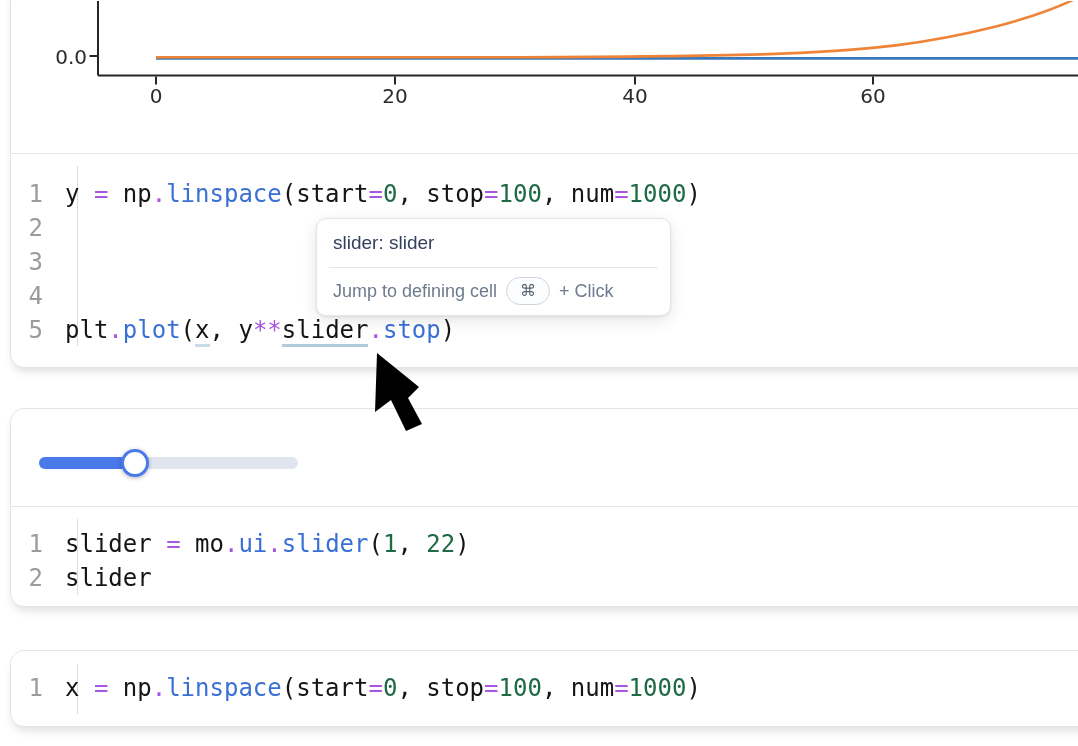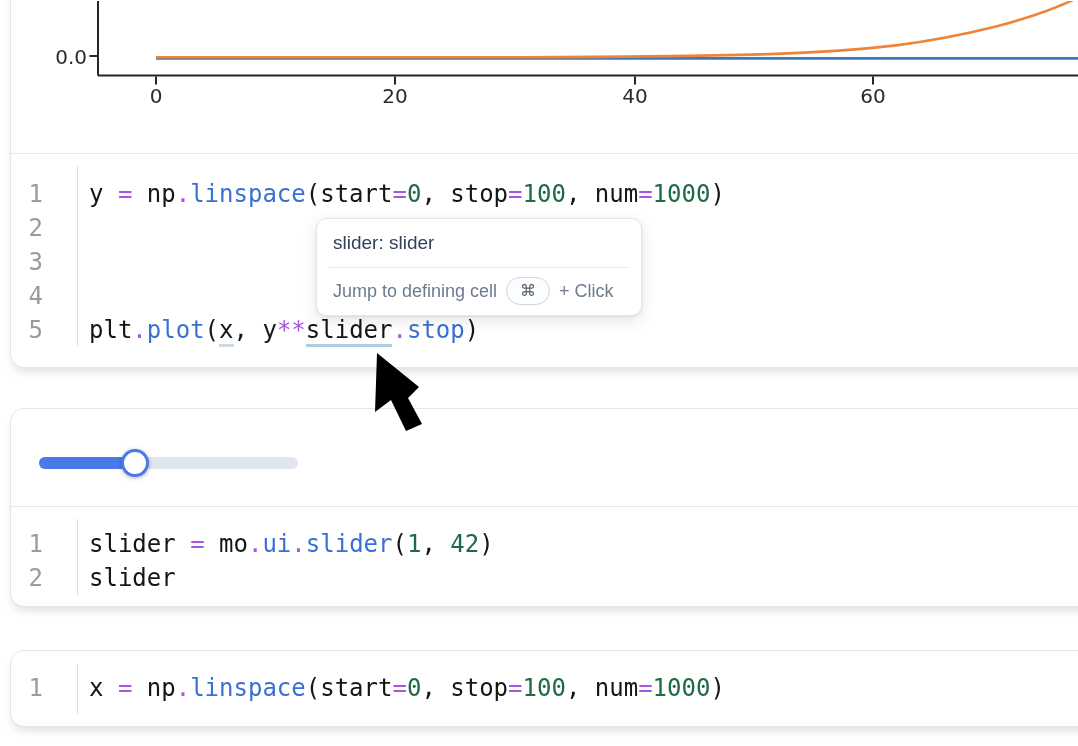--- a/index.html
+++ b/index.html
@@ -24,21 +24,21 @@
   .cell-3 .vsep { top:13px;  height:50px;  }
 
   
   .code-area { position:absolute; left:0; right:0;
                font-family:"DejaVu Sans Mono", monospace; font-size:24px; }
   .cell-1 .code-area { top:171px; padding-top:23px; }
   .cell-2 .code-area { top:98px;  padding-top:20px; }
   .cell-3 .code-area { top:0;     padding-top:20px; }
   .code-row { display:flex; height:34px; line-height:34px; white-space:pre; }
   .gutter { flex:0 0 32px; text-align:right; color:#9b9b9b; user-select:none; }
-  .codetext { margin-left:46px; color:#151515; }
+  .codetext { margin-left:22px; color:#151515; }
   .tk-p { color:#151515; }
   .tk-o { color:#a855e0; }
   .tk-f { color:#3a70d4; }
   .tk-n { color:#1e6a45; }
   .tk-ux { color:#151515; border-bottom:3px solid #c9dbe7; }
   .tk-uh { color:#151515; border-bottom:3px solid #b0cbde; }
 
   
   .chart-svg { position:absolute; top:18px; left:0; width:1068px; height:152px; }
   .chart-svg text { font-family:"DejaVu Sans", sans-serif; font-size:20px; fill:#2b2b2b; }
@@ -47,21 +47,21 @@
   .slider-wrap { position:absolute; left:28px; top:40px; width:259px; height:28px; }
   .slider-track { position:absolute; top:8px; left:0; width:259px; height:12px;
                   border-radius:7px; background:#e0e5ef; }
   .slider-fill  { position:absolute; top:8px; left:0; width:88px; height:12px;
                   border-radius:7px; background:#4a79ea; }
   .slider-thumb { position:absolute; top:0; left:82px; width:28px; height:28px;
                   background:#fff; border:3px solid #4a79ea; border-radius:50%;
                   box-shadow:0 1px 4px rgba(0,0,0,0.30); }
 
   
-  .tooltip { position:absolute; left:316px; top:218px; width:326px; z-index:30;
+  .tooltip { position:absolute; left:316px; top:218px; width:355px; z-index:30;
              background:#fff; border:1px solid #e2e5ea; border-radius:10px;
              box-shadow:0 5px 16px rgba(0,0,0,0.10), 0 1px 3px rgba(0,0,0,0.07);
              padding:13px 16px 10px; }
   .tooltip-title { font-size:19px; color:#33415e; }
   .tooltip-div { border-top:1px solid #e4e7ec; margin:13px -4px 9px; }
   .tooltip-footer { display:flex; align-items:center; gap:9px;
                     font-size:18px; color:#6e7b8f;text-align:right; }
   .kbd { border:1.5px solid #ccd4df; border-radius:15px; background:#fcfdfe;
          padding:0 13px; line-height:26px; font-size:16px; color:#5a6573; }
 
@@ -121,21 +121,21 @@
     <div class="slider-fill"></div>
     <div class="slider-thumb"></div>
   </div>
 
   <div class="divider"></div>
   <div class="vsep"></div>
 
   <div class="code-area">
     <div class="code-row">
       <div class="gutter">1</div>
-      <div class="codetext"><span class="tk-p">slider </span><span class="tk-o">=</span><span class="tk-p"> mo</span><span class="tk-o">.</span><span class="tk-f">ui</span><span class="tk-o">.</span><span class="tk-f">slider</span><span class="tk-p">(</span><span class="tk-n">1</span><span class="tk-p">, </span><span class="tk-n">42</span><span class="tk-p">)</span></div>
+      <div class="codetext"><span class="tk-p">slider </span><span class="tk-o">=</span><span class="tk-p"> mo</span><span class="tk-o">.</span><span class="tk-f">ui</span><span class="tk-o">.</span><span class="tk-f">slider</span><span class="tk-p">(</span><span class="tk-n">1</span><span class="tk-p">, </span><span class="tk-n">22</span><span class="tk-p">)</span></div>
     </div>
     <div class="code-row">
       <div class="gutter">2</div>
       <div class="codetext"><span class="tk-p">slider</span></div>
     </div>
   </div>
 </section>
 
 <section class="cell cell-3">
   <div class="vsep"></div>

